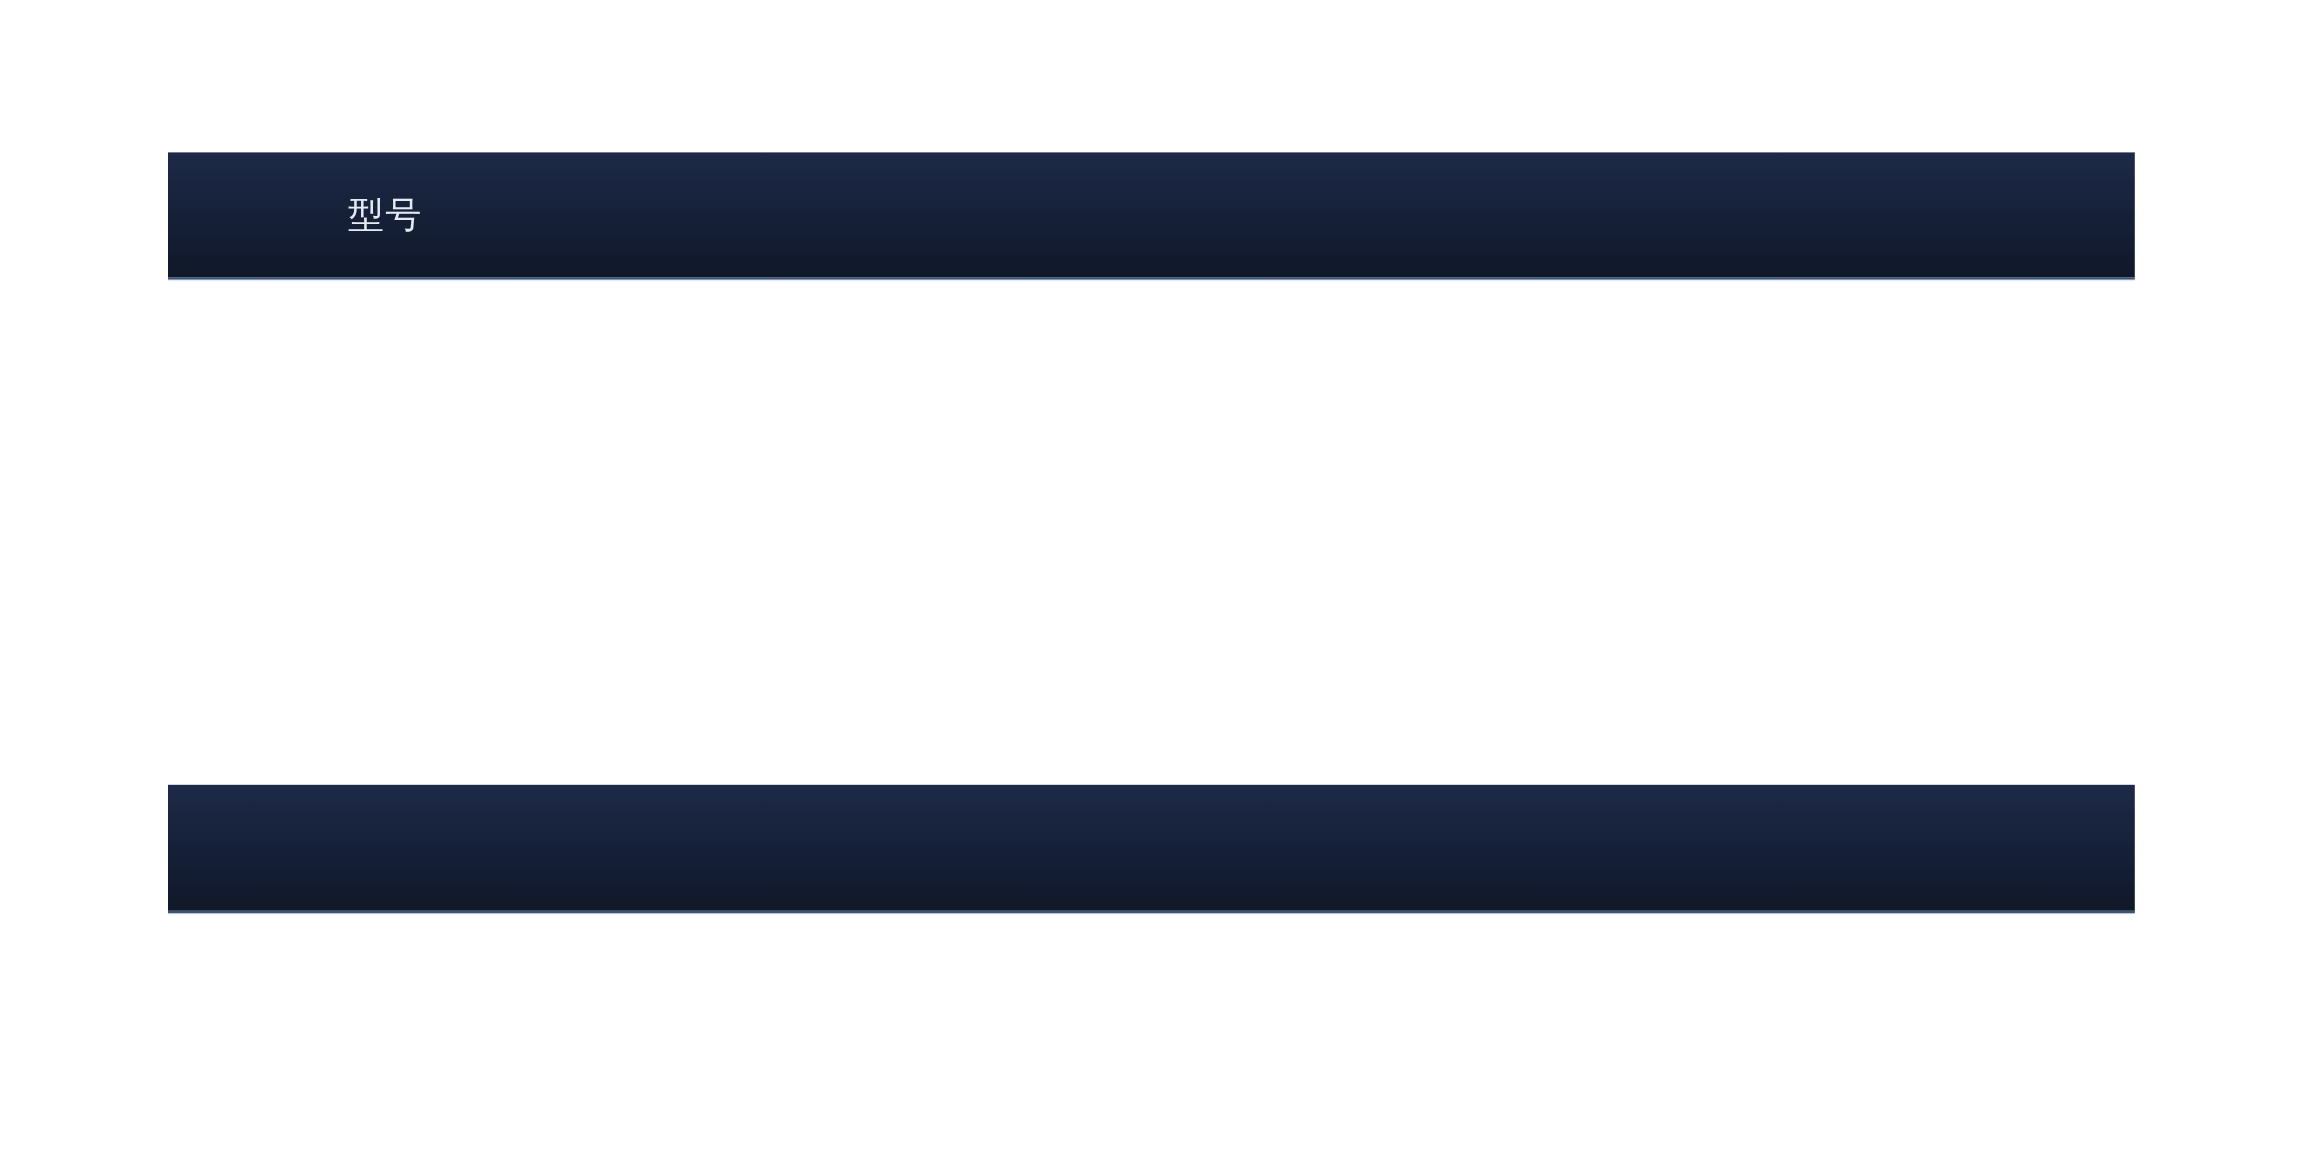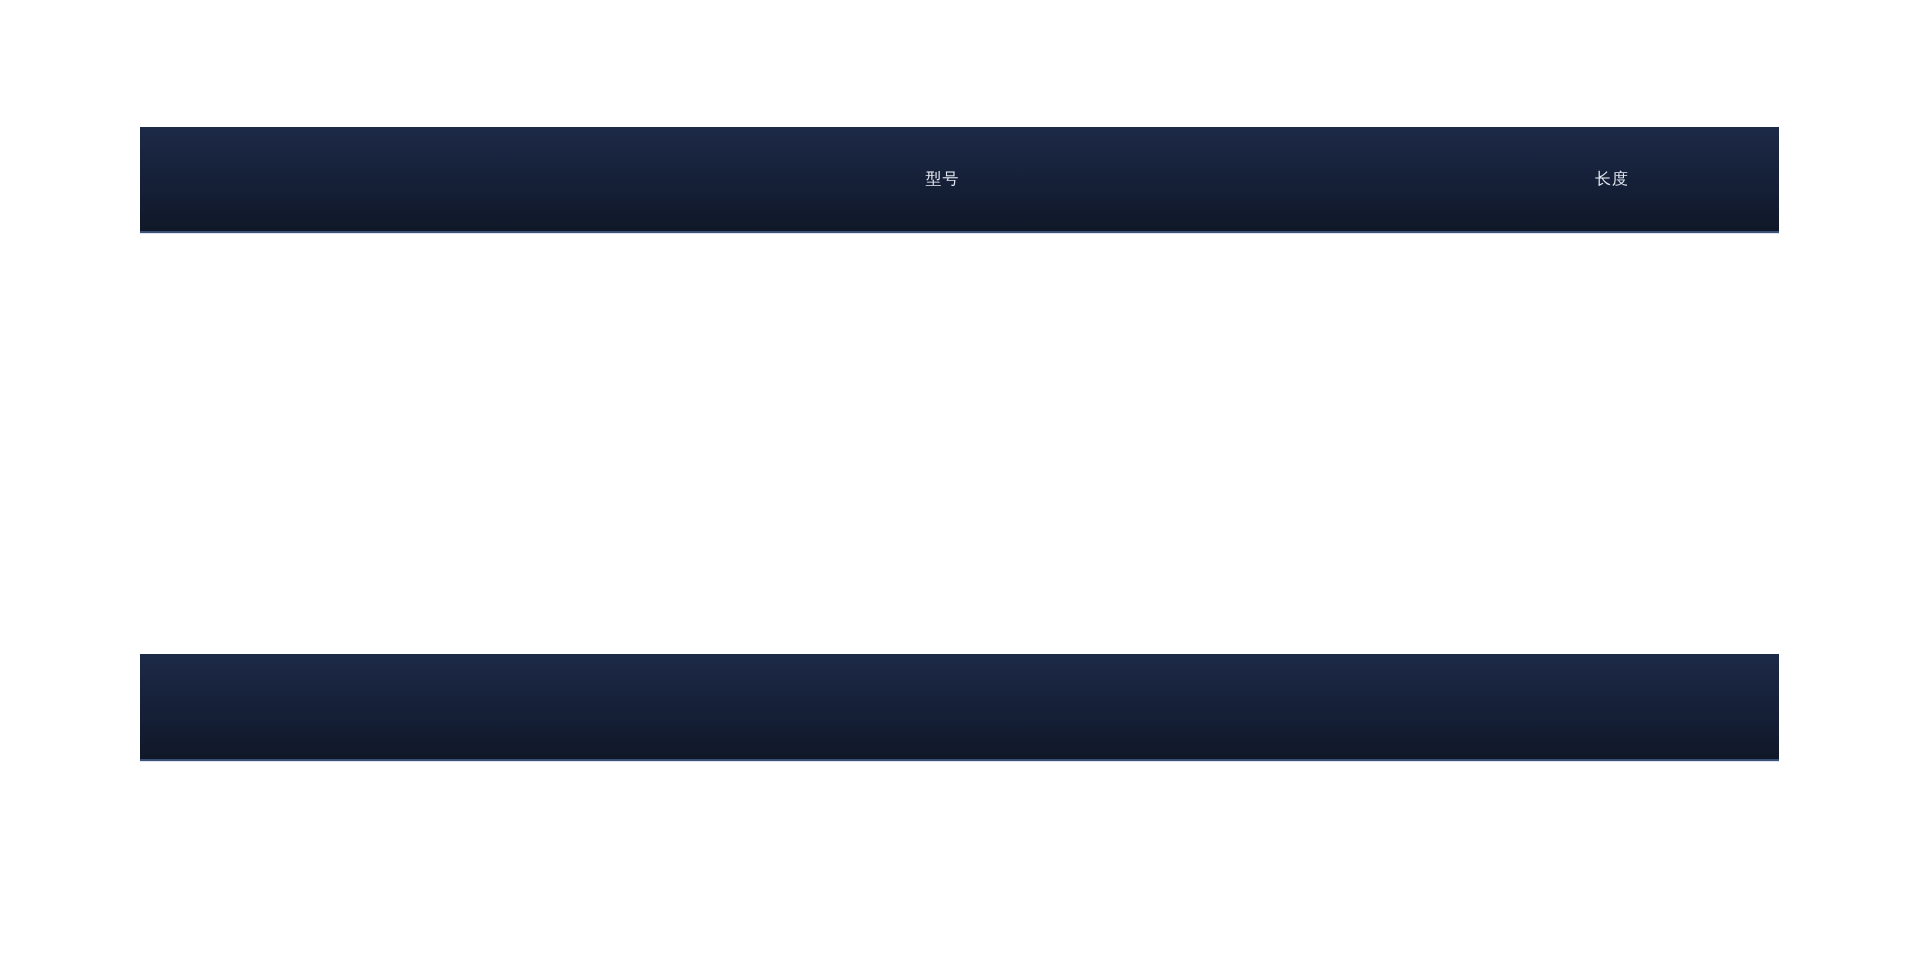--- a/index.html
+++ b/index.html
@@ -33,23 +33,23 @@
   .header-bar {
     top: 0;
     height: 106px;
     display: flex;
     align-items: center;
     padding: 0 150px;
   }
 
   .header-col {
     flex: 1;
-    text-align: right;
+    text-align: left;
     color: #e4e9f2;
-    font-size: 16px;
+    font-size: 30px;
     font-weight: 400;
     letter-spacing: 1px;
     user-select: none;
   }
 
   .body-area {
     position: absolute;
     top: 108px;
     left: 0;
     width: 100%;
@@ -62,20 +62,19 @@
     height: 107px;
   }
 </style>
 </head>
 <body>
 
 <div class="panel">
 
   <div class="bar header-bar">
     <div class="header-col">型号</div>
-    <div class="header-col">长度</div>
   </div>
 
   <div class="body-area"></div>
 
   <div class="bar footer-bar"></div>
 
 </div>
 
 </body></html>

